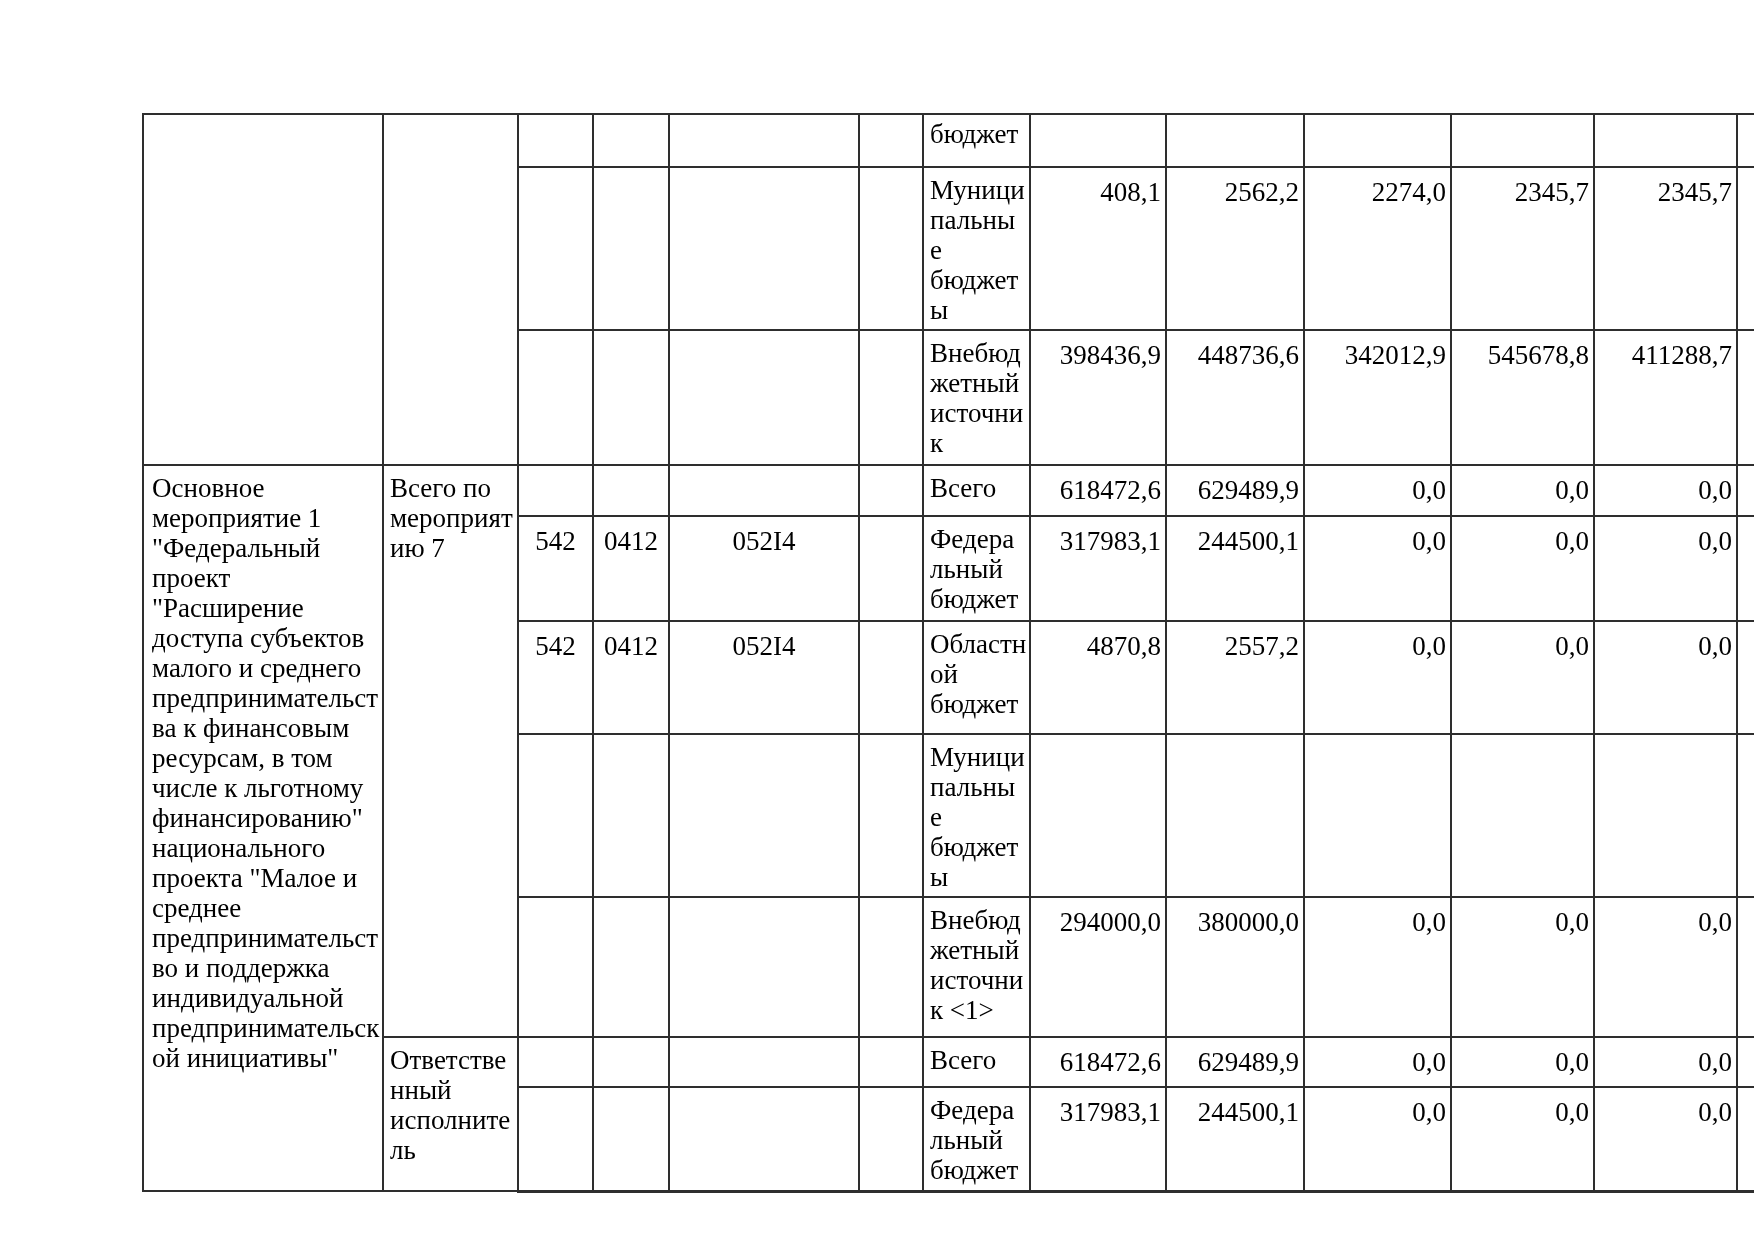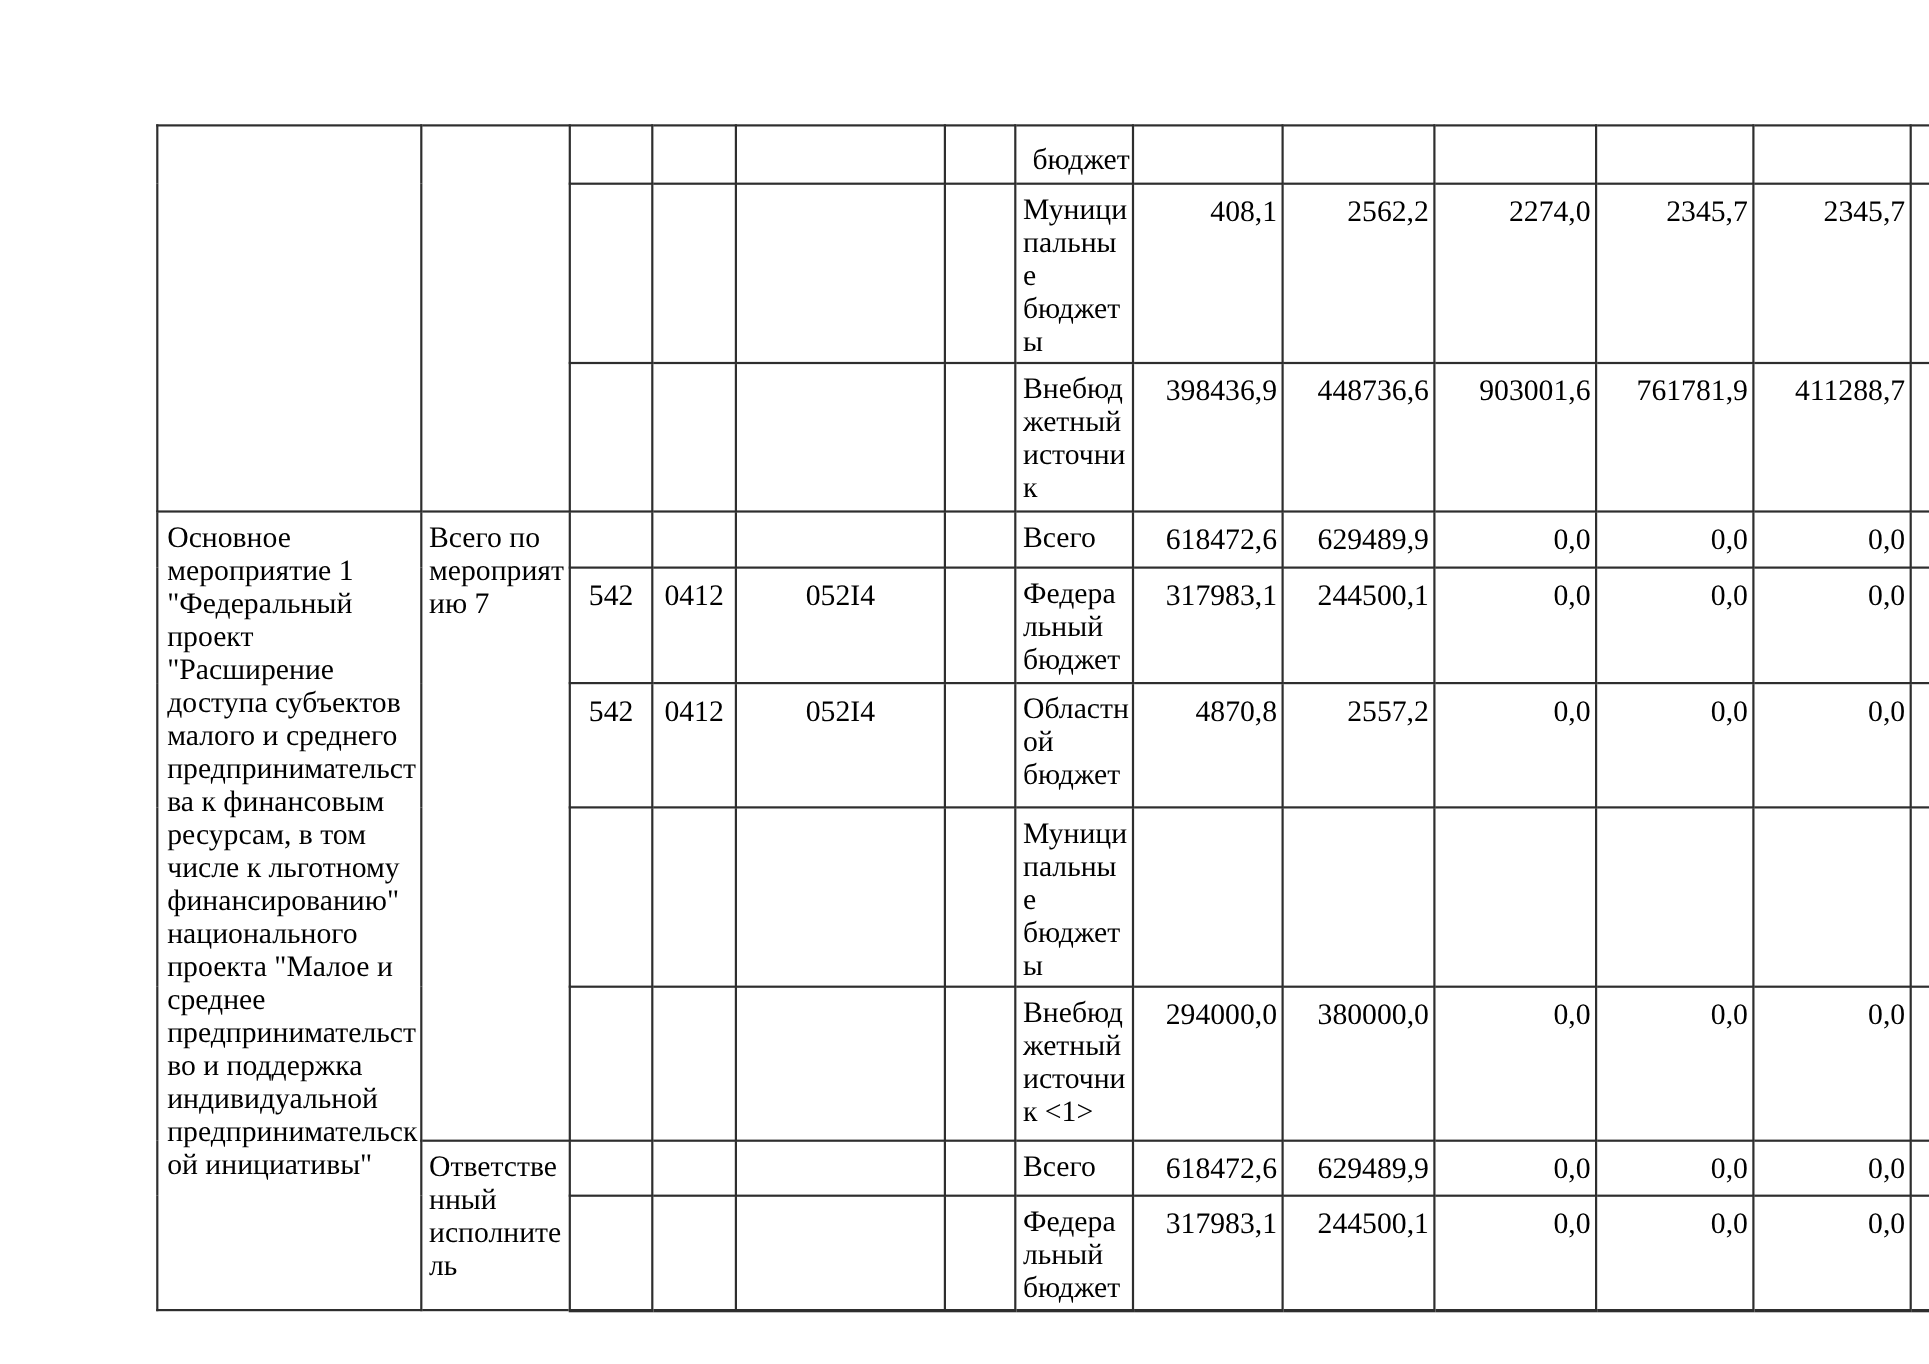--- a/index.html
+++ b/index.html
@@ -27,21 +27,21 @@
     line-height: 30px;
     color: #000000;
     overflow-wrap: anywhere;
     word-break: normal;
   }
   table.budget tr:last-child td { border-bottom-width: 3px; }
   td.cA   { text-align: left;  padding: 7px 2px 6px 8px; }
   td.grp  { text-align: left;  padding: 7px 4px 6px 6px; }
   td.code { text-align: center; padding: 9px 2px 4px; }
   td.src  { text-align: left;  padding: 7px 2px 4px 6px; }
-  td.srcA { padding-top: 15px; text-align: right; }
+  td.srcA { padding-top: 4px; }
   td.num  { text-align: right; padding: 9px 4px 4px; }
   td.sliver { border-right: none; }
 </style>
 </head>
 <body>
 
 <div class="page">
   <table class="budget">
     <colgroup>
       <col style="width:240px">
@@ -89,22 +89,22 @@
         <td class="num sliver"></td>
       </tr>
       <tr style="height:135px">
         <td class="code"></td>
         <td class="code"></td>
         <td class="code"></td>
         <td class="code"></td>
         <td class="src">Внебюджетный источник</td>
         <td class="num">398436,9</td>
         <td class="num">448736,6</td>
-        <td class="num">903001,6</td>
-        <td class="num">761781,9</td>
+        <td class="num">342012,9</td>
+        <td class="num">545678,8</td>
         <td class="num">411288,7</td>
         <td class="num sliver"></td>
       </tr>
 
       <tr style="height:51px">
         <td class="cA" rowspan="7">Основное мероприятие 1 "Федеральный проект "Расширение доступа субъектов малого и среднего предпринимательства к финансовым ресурсам, в том числе к льготному финансированию" национального проекта "Малое и среднее предпринимательство и поддержка индивидуальной предпринимательской инициативы"</td>
         <td class="grp" rowspan="5">Всего по мероприятию 7</td>
         <td class="code"></td>
         <td class="code"></td>
         <td class="code"></td>

